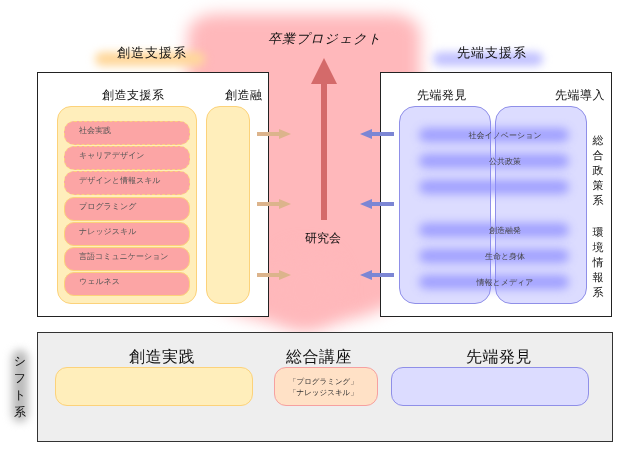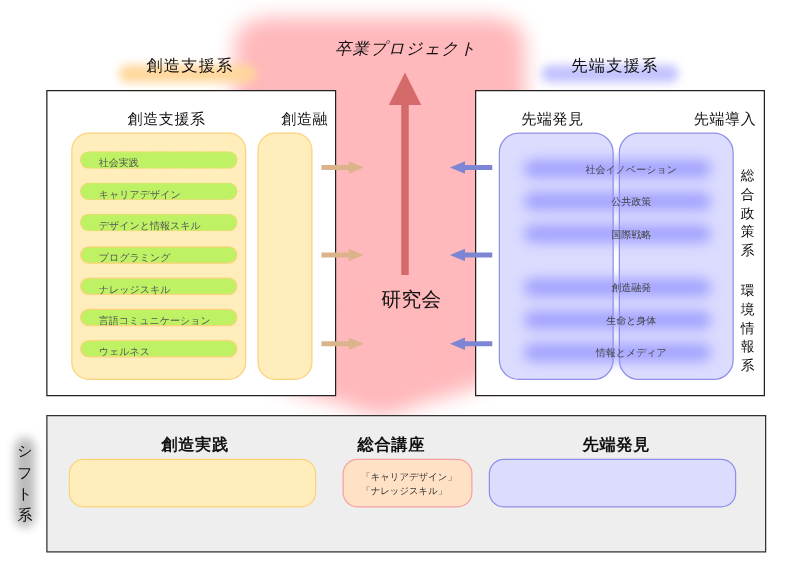--- a/index.html
+++ b/index.html
@@ -34,48 +34,48 @@
   #head-giho { left: 64px; top: 14px; }
   #head-yuhatsu { left: 166px; top: 14px; margin-left: 21px; }
   #head-kaitaku { left: 36px; top: 14px; }
   #head-donyu { left: 134px; top: 14px; margin-left: 40px; }
 
   .y-col { position: absolute; background: #ffeebb; border: 1.5px solid #fcd27a; border-radius: 14px; }
   #col-giho { left: 19px; top: 33px; width: 140px; height: 198px; }
   #col-yuhatsu { left: 168px; top: 33px; width: 44px; height: 198px; }
 
   .pill {
-    position: absolute; left: 6px; width: 126px; height: 14px; border-radius: 10px;
-    border: 1.5px solid #fcd27a; background: #bef264; font-size: 8px; color: #555;
+    position: absolute; left: 6px; width: 126px; height: 24px; border-radius: 10px;
+    border: 1.5px solid #fcd27a; background: #fca5a5; font-size: 8px; color: #555;
     padding-left: 14px; line-height: 17px;
   }
   .pill.dashed { border-style: dashed; }
 
   .b-col { position: absolute; background: #dcdcff; border: 1.2px solid #8f8fe8; border-radius: 16px; }
   #col-kaitaku { left: 18px; top: 33px; width: 92px; height: 198px; }
   #col-donyu { left: 114px; top: 33px; width: 92px; height: 198px; }
 
   .band { position: absolute; left: 38px; width: 150px; height: 14px; background: #8c8cff; border-radius: 8px; filter: blur(5px); opacity: 0.75; }
   .band-text { position: absolute; left: 18px; width: 212px; text-align: center; font-size: 8px; color: #444; }
 
   .vlabel { position: absolute; left: 210px; width: 14px; font-size: 11px; line-height: 15px; text-align: center; }
   #vlabel-sogo { top: 60px; }
   #vlabel-kankyo { top: 152px; }
 
   .arrow-r, .arrow-l { position: absolute; width: 34px; height: 10px; }
 
   #main-arrow { position: absolute; left: 310px; top: 58px; width: 28px; height: 162px; }
 
-  #kenkyukai { position: absolute; left: 305px; top: 230px; font-size: 16px; }
+  #kenkyukai { position: absolute; left: 305px; top: 230px; font-size: 12px; }
 
   #shift-glow { position: absolute; left: 12px; top: 350px; width: 16px; height: 72px; background: #bbb; border-radius: 8px; filter: blur(4px); }
   #shift-label { position: absolute; left: 13px; top: 353px; width: 14px; font-size: 12px; line-height: 17px; text-align: center; }
 
   #panel-bottom { position: absolute; left: 37px; top: 332px; width: 576px; height: 110px; background: #eeeeee; border: 1.5px solid #333; }
-  .b-head { position: absolute; top: 14px; font-size: 13px; letter-spacing: 0.5px; font-weight: bold; }
+  .b-head { position: absolute; top: 14px; font-size: 16px; letter-spacing: 0.5px; }
   #head-jissen { left: 91px; }
   #head-koza { left: 248px; }
   #head-hakken { left: 428px; }
 
   #box-jissen { position: absolute; left: 17px; top: 34px; width: 198px; height: 39px; background: #ffeebb; border: 1.5px solid #fcd27a; border-radius: 12px; }
   #box-koza { position: absolute; left: 236px; top: 34px; width: 104px; height: 39px; background: #ffe1c6; border: 1.5px solid #f6a0a0; border-radius: 12px; font-size: 7.5px; color: #333; padding-top: 8px; padding-left: 14px; line-height: 11px; }
   #box-hakken { position: absolute; left: 353px; top: 34px; width: 198px; height: 39px; background: #dcdcff; border: 1.5px solid #8f8fe8; border-radius: 12px; }
 
   #refresher { position: absolute; left: 17px; top: 82px; width: 534px; height: 19px; border: 1.2px dashed #999; font-size: 9px; text-align: center; line-height: 17px; letter-spacing: 1px; }
 </style>
@@ -115,21 +115,20 @@
 
   <div class="band" style="top:55px"></div>
   <div class="band" style="top:81px"></div>
   <div class="band" style="top:107px"></div>
   <div class="band" style="top:150px"></div>
   <div class="band" style="top:176px"></div>
   <div class="band" style="top:202px"></div>
 
   <div class="band-text" style="top:57px">社会イノベーション</div>
   <div class="band-text" style="top:83px">公共政策</div>
-  <div class="band-text" style="top:109px">国際戦略</div>
   <div class="band-text" style="top:152px">創造融発</div>
   <div class="band-text" style="top:178px">生命と身体</div>
   <div class="band-text" style="top:204px">情報とメディア</div>
 
   <div class="vlabel" id="vlabel-sogo">
     <div>総</div>
     <div>合</div>
     <div>政</div>
     <div>策</div>
     <div>系</div>
@@ -184,18 +183,18 @@
   <div>系</div>
 </div>
 
 <div id="panel-bottom">
   <div class="b-head" id="head-jissen">創造実践</div>
   <div class="b-head" id="head-koza">総合講座</div>
   <div class="b-head" id="head-hakken">先端発見</div>
 
   <div id="box-jissen"></div>
   <div id="box-koza">
-    <div>「キャリアデザイン」</div>
+    <div>「プログラミング」</div>
     <div>「ナレッジスキル」</div>
   </div>
   <div id="box-hakken"></div>
 
 </div>
 
 </body></html>

